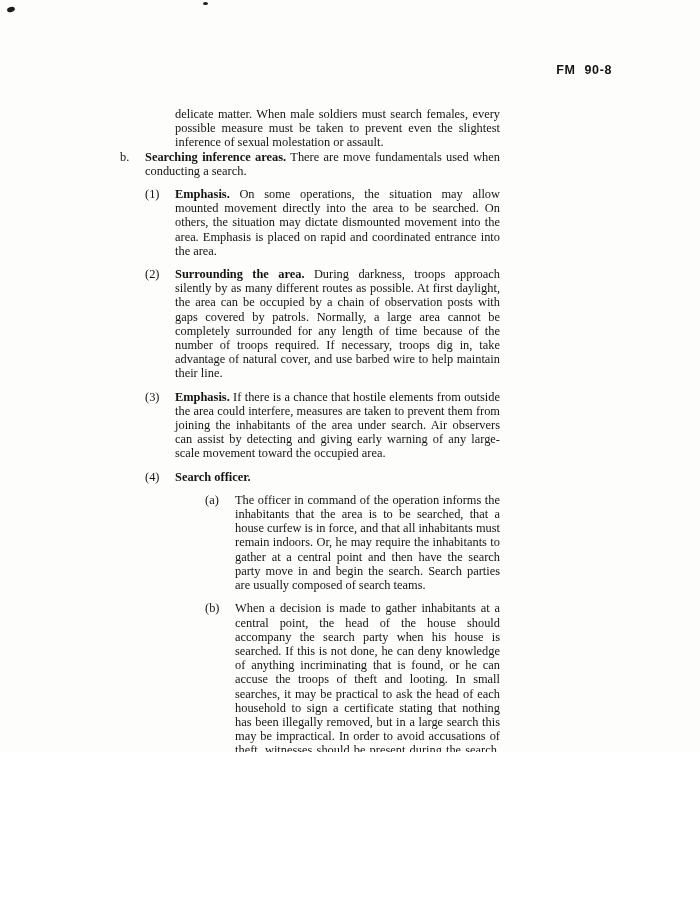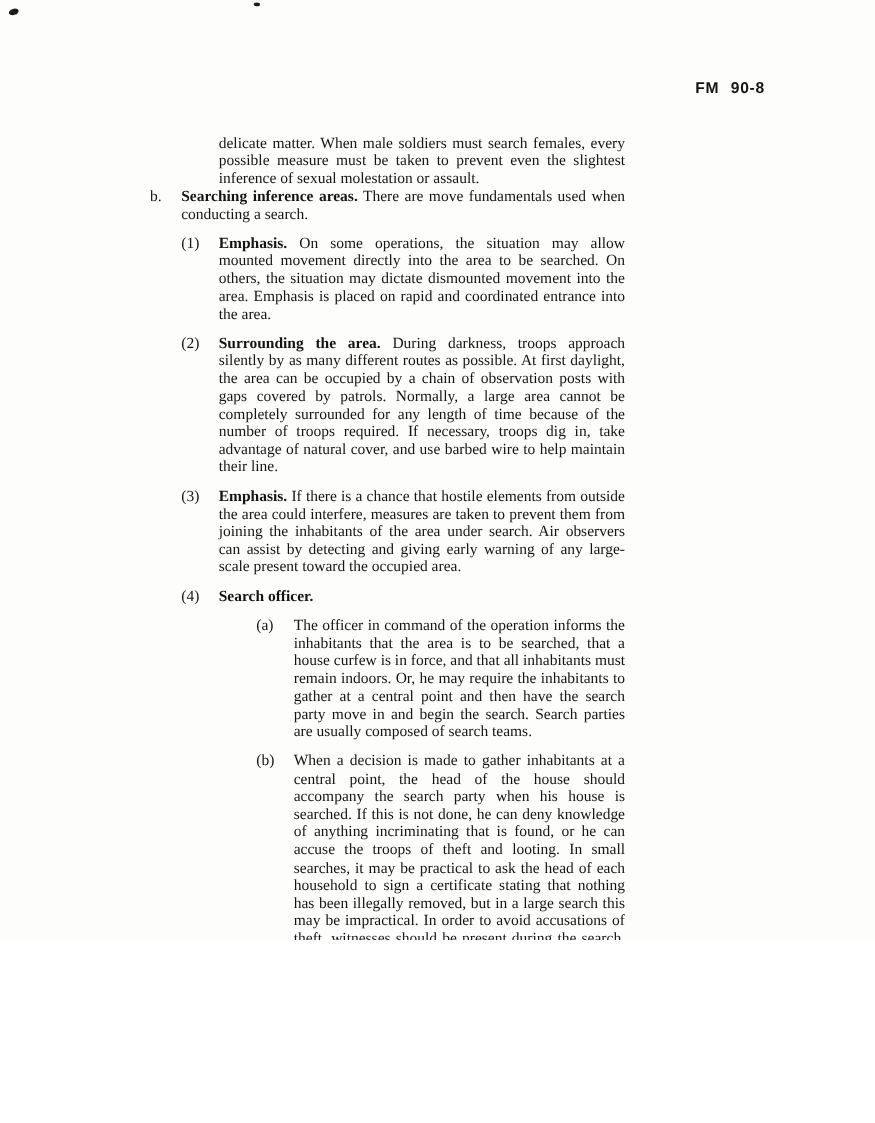--- a/index.html
+++ b/index.html
@@ -88,21 +88,21 @@
       <p class="li-text"><span class="bold">Emphasis.</span> <span>On some operations, the situation may allow mounted movement directly into the area to be searched. On others, the situation may dictate dismounted movement into the area. Emphasis is placed on rapid and coordinated entrance into the area.</span></p>
     </div>
 
     <div class="li lvl2">
       <span class="li-label">(2)</span>
       <p class="li-text"><span class="bold">Surrounding the area.</span> <span>During darkness, troops approach silently by as many different routes as possible. At first daylight, the area can be occupied by a chain of observation posts with gaps covered by patrols. Normally, a large area cannot be completely surrounded for any length of time because of the number of troops required. If necessary, troops dig in, take advantage of natural cover, and use barbed wire to help maintain their line.</span></p>
     </div>
 
     <div class="li lvl2">
       <span class="li-label">(3)</span>
-      <p class="li-text"><span class="bold">Emphasis.</span> <span>If there is a chance that hostile elements from outside the area could interfere, measures are taken to prevent them from joining the inhabitants of the area under search. Air observers can assist by detecting and giving early warning of any large-scale present toward the occupied area.</span></p>
+      <p class="li-text"><span class="bold">Emphasis.</span> <span>If there is a chance that hostile elements from outside the area could interfere, measures are taken to prevent them from joining the inhabitants of the area under search. Air observers can assist by detecting and giving early warning of any large-scale movement toward the occupied area.</span></p>
     </div>
 
     <div class="li lvl2">
       <span class="li-label">(4)</span>
       <p class="li-text"><span class="bold">Search officer.</span></p>
     </div>
 
     <div class="li lvl3">
       <span class="li-label">(a)</span>
       <p class="li-text">The officer in command of the operation informs the inhabitants that the area is to be searched, that a house curfew is in force, and that all inhabitants must remain indoors. Or, he may require the inhabitants to gather at a central point and then have the search party move in and begin the search. Search parties are usually composed of search teams.</p>

